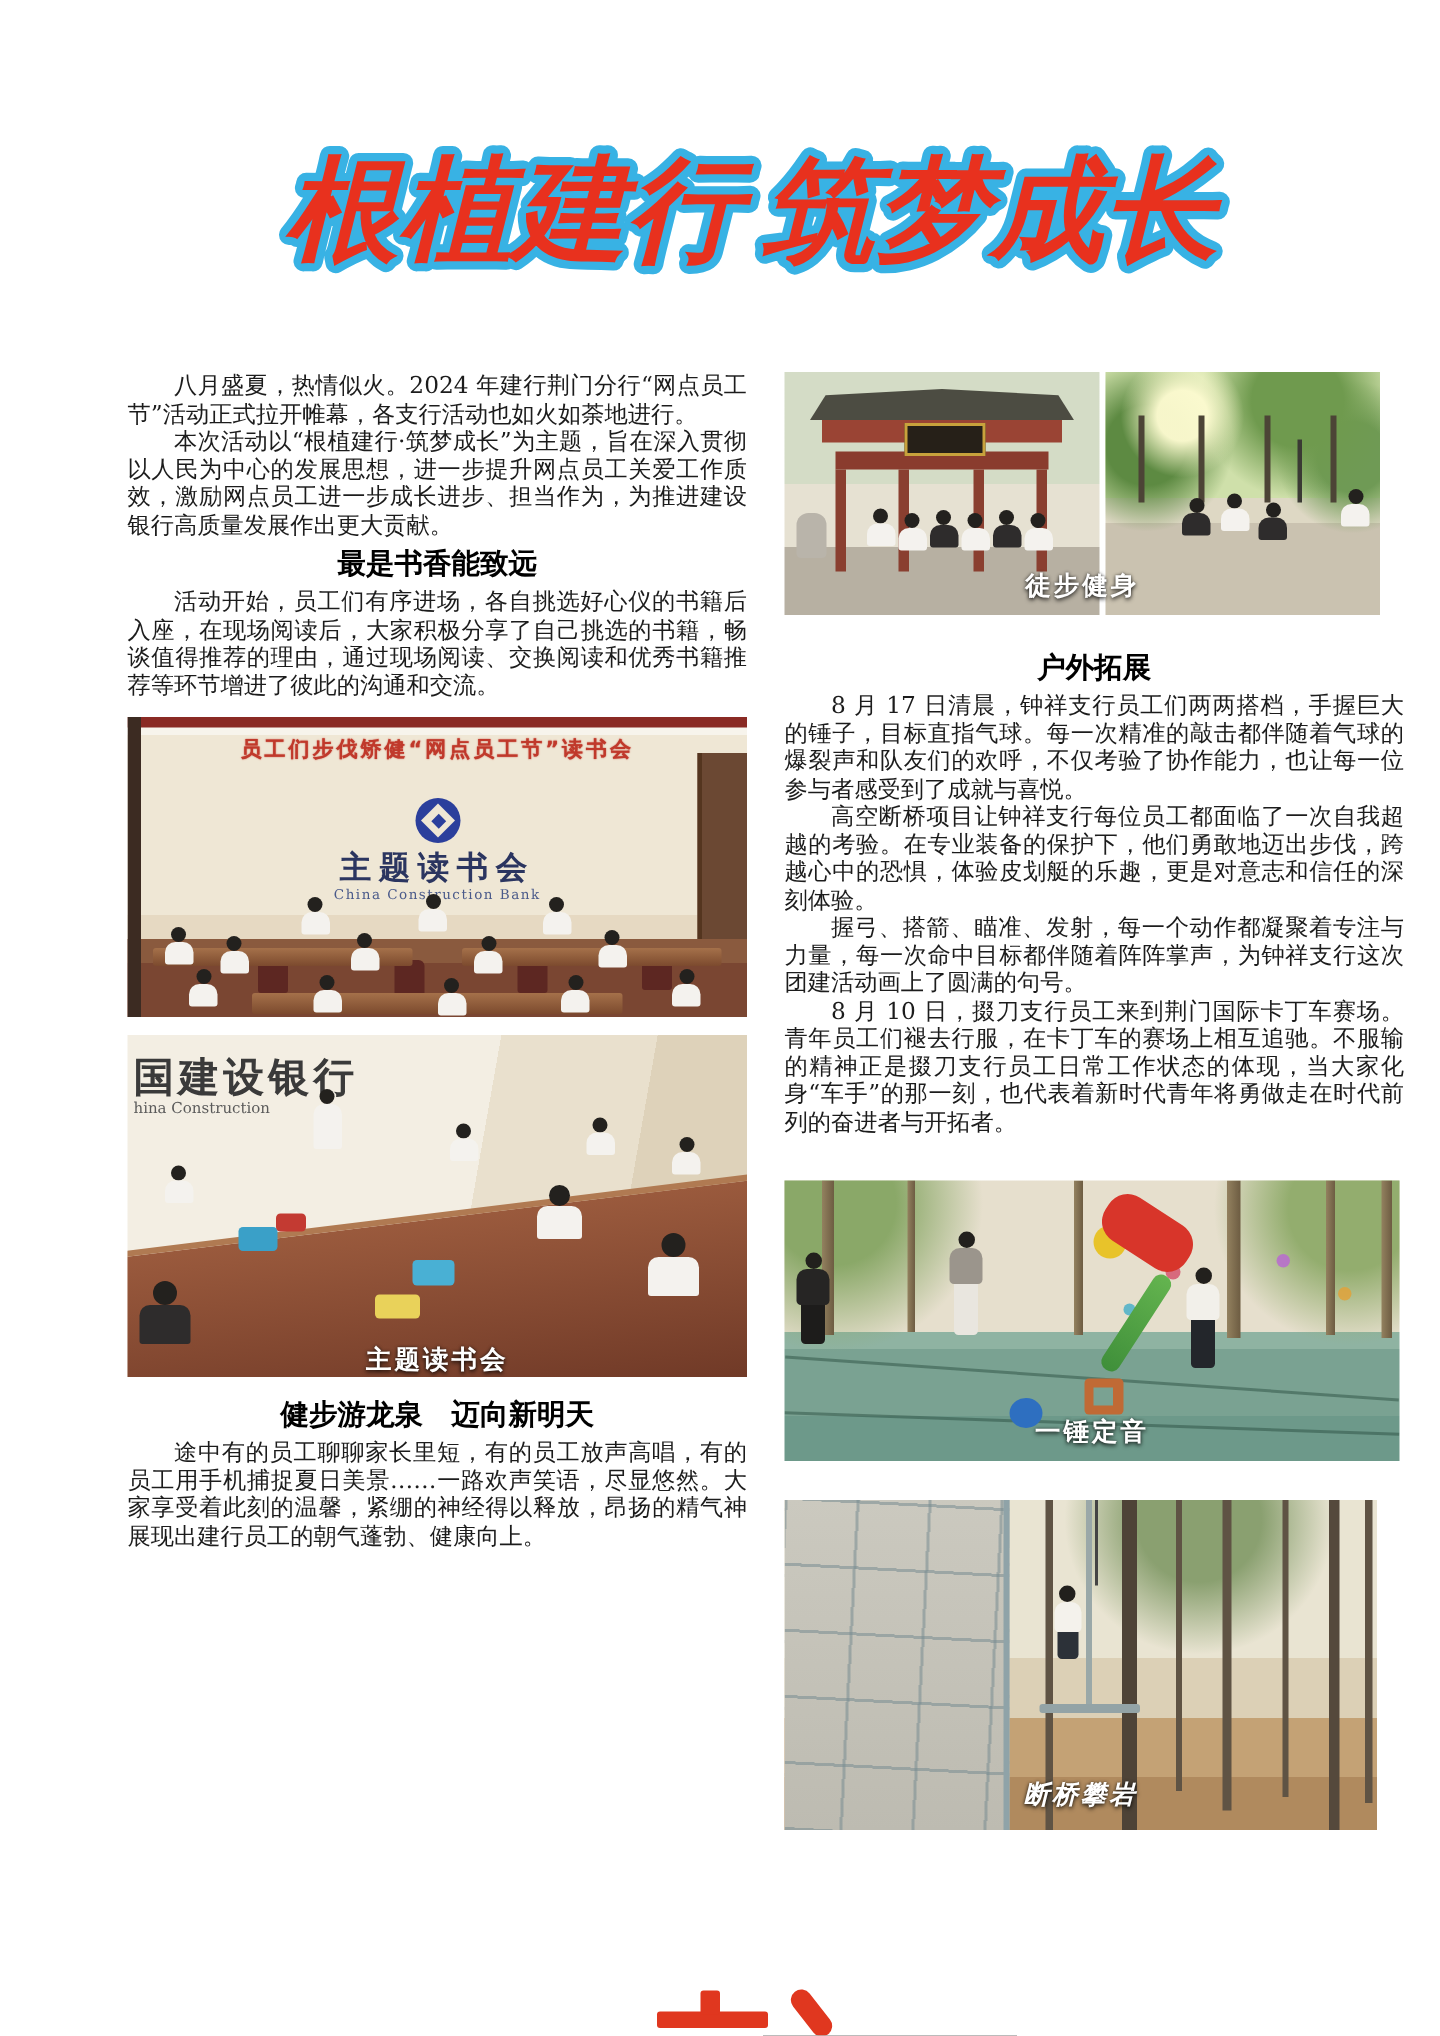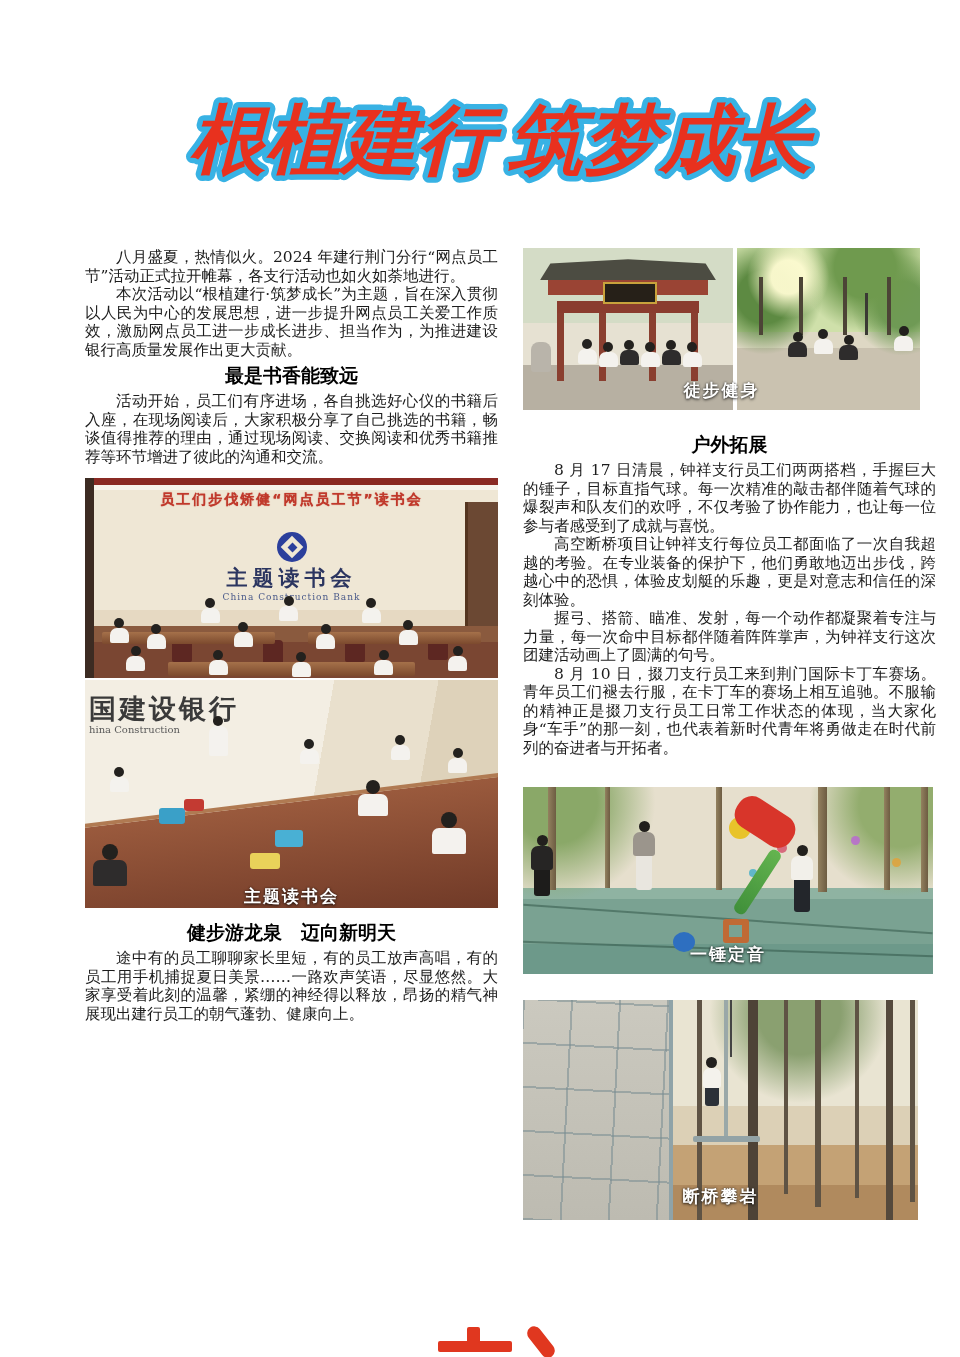--- a/index.html
+++ b/index.html
@@ -60,21 +60,21 @@
   .ccb-logo{width:30px;height:30px;border-radius:50%;background:#2b3f9c;position:relative;margin:0 auto 2px;}
   .ccb-logo::before{content:"";position:absolute;left:7px;top:7px;width:16px;height:16px;background:#efe7d5;transform:rotate(45deg);}
   .ccb-logo::after{content:"";position:absolute;left:12px;top:12px;width:7px;height:7px;background:#2b3f9c;transform:rotate(45deg);}
   #photo1 .logo-blk{position:absolute; top:27%; left:0; right:0; text-align:center;}
   #photo1 .logo-cn{font-size:21px; font-weight:bold; color:#2b3560; letter-spacing:5px;
      font-family:"DejaVu Sans","Liberation Sans",sans-serif;}
   #photo1 .logo-en{font-size:9px; color:#4a5a8a; letter-spacing:1px;}
   #photo1 .tbl{position:absolute;height:12px;background:linear-gradient(#a5714a,#7c4a2e);border-radius:2px;z-index:3;}
   #photo1 .chair{position:absolute;width:20px;height:24px;background:#5d2722;border-radius:4px 4px 2px 2px;z-index:2;}
   
-  #photo2{height:228px; margin-top:2px;
+  #photo2{height:228px; margin-top:12px;
     background:linear-gradient(100deg,#f3eee3 0 55%, #e9e0cd 55% 78%, #ded2ba 78% 100%);}
   #photo2 .sign{position:absolute; top:14px; left:4px; line-height:1.1;}
   #photo2 .sign-cn{font-size:27px; font-weight:bold; color:#3a3a3a; letter-spacing:3px;
      font-family:"DejaVu Sans","Liberation Sans",sans-serif;}
   #photo2 .sign-en{font-size:10px; color:#5a5a5a;}
   #photo2 .table{
     position:absolute; left:-4%; top:52%; width:108%; height:60%;
     background:linear-gradient(#9a5a3d,#6e3826);
     transform:rotate(-7deg); border-top:4px solid #b07a52; z-index:3;
   }
@@ -396,21 +396,21 @@
       <div class="trunk" style="left:98%;width:5px;height:92%;"></div>
       <div class="wall"></div>
       <div class="pole"></div>
       <div class="climber-rope"></div>
       <div class="platform"></div>
       <div class="man" style="left:45.5%;top:26%;z-index:5;">
         <div class="mh"></div>
           <div class="mt" style="background:#f4f2ec;width:18px;height:20px;"></div>
           <div class="ml" style="background:#2c3138;height:18px;width:14px;"></div>
       </div>
-      <div class="cap" style="bottom:12px;">断桥攀岩</div>
+      <div class="cap" style="bottom:12px;font-style:italic;">断桥攀岩</div>
     </div>
   </div>
 
   <div>
     <div class="glyph" id="g-bar"></div>
     <div class="glyph" id="g-stub"></div>
     <div class="glyph" id="g-dot"></div>
   </div>
 
 </div>

